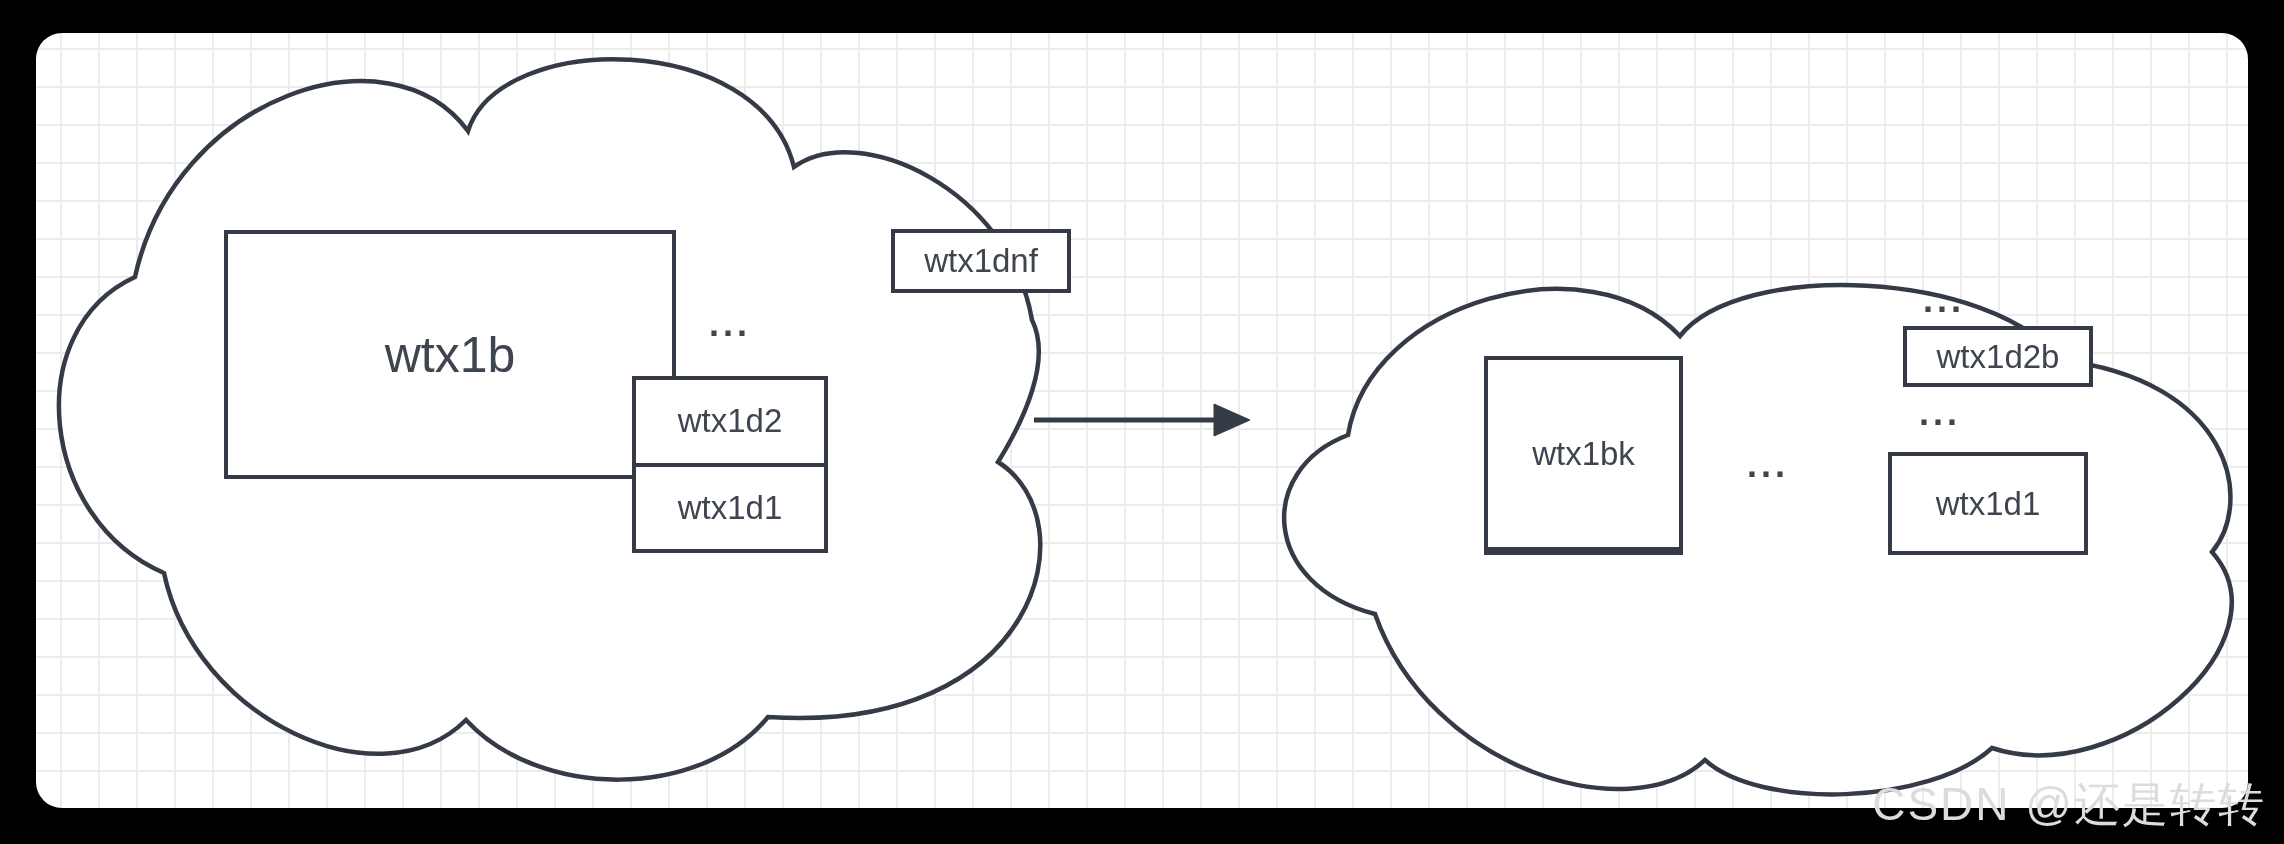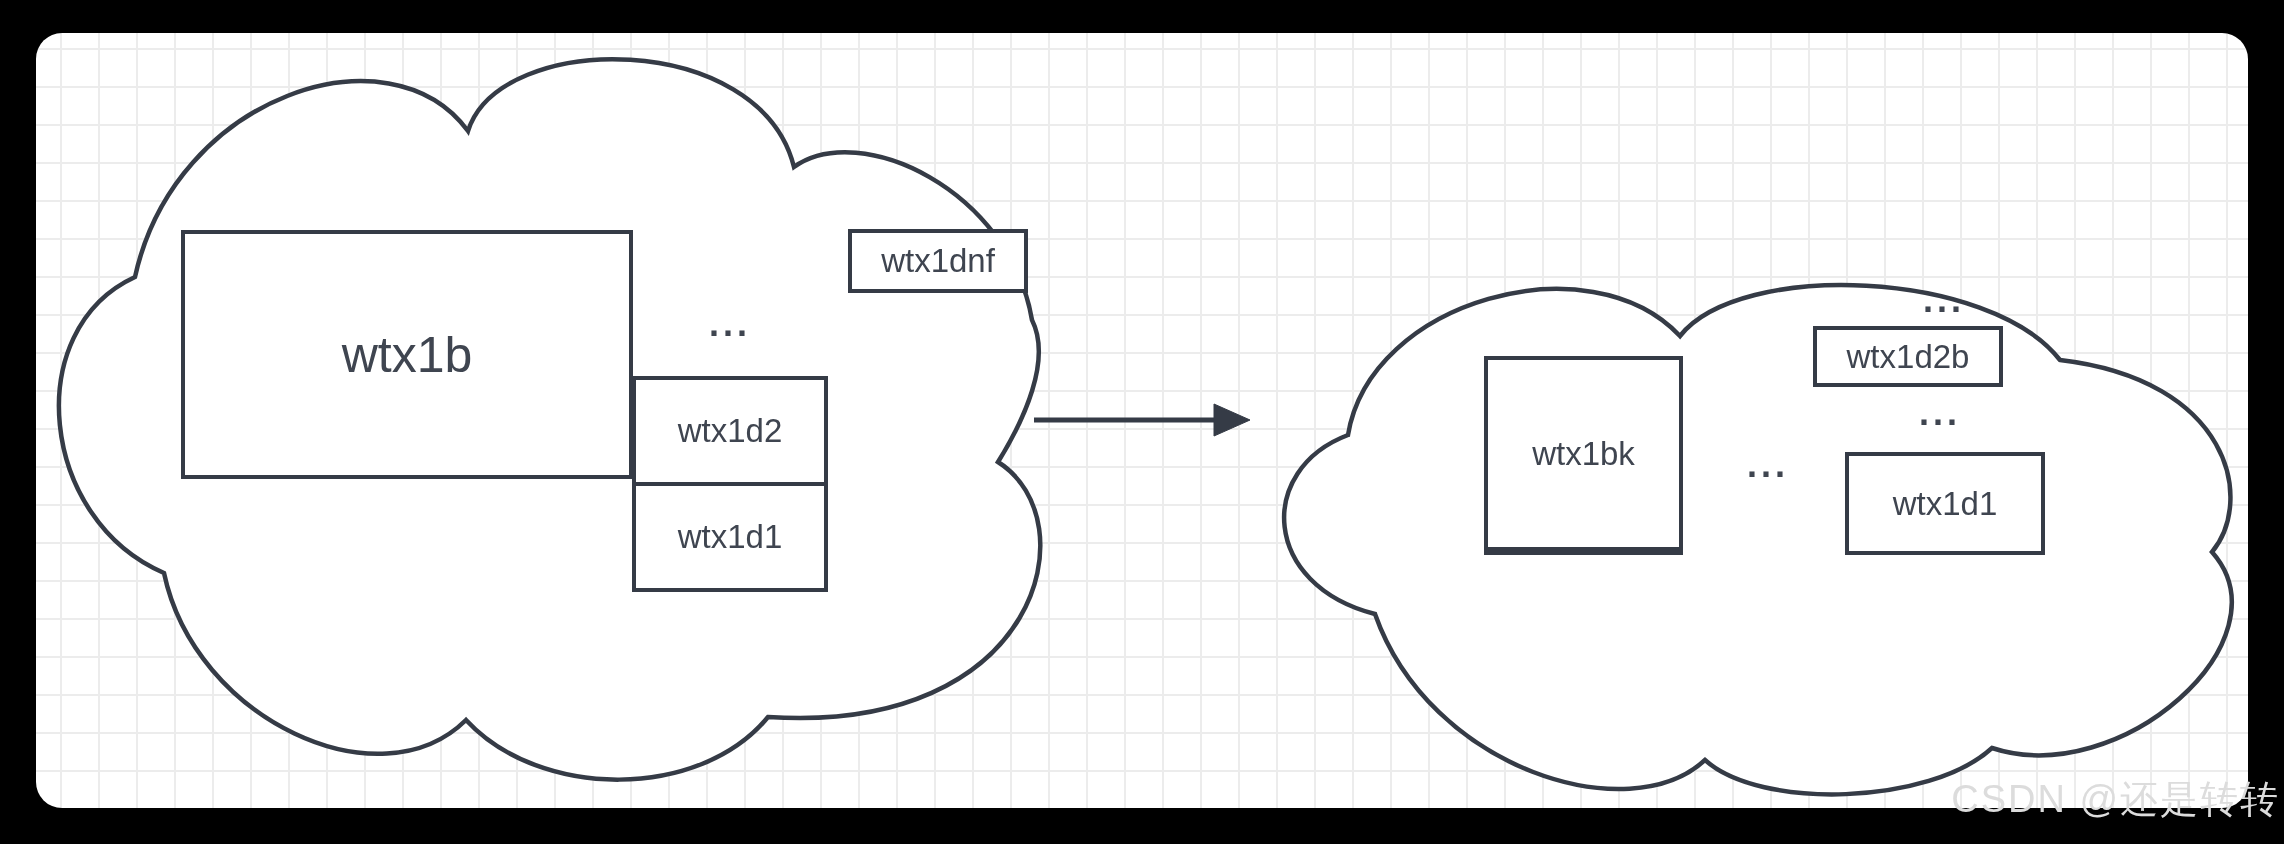--- a/index.html
+++ b/index.html
@@ -51,20 +51,21 @@
   }
   .node{
     position:absolute;
     background:var(--paper);
     border:4px solid var(--stroke);
     display:flex;
     align-items:center;
     justify-content:center;
     color:var(--text);
     text-align:right;
+    margin-left:43px;
   }
   .node.big{font-size:50px;}
   .node.small{font-size:33px;}
   .stack{
     position:absolute;
     background:var(--paper);
     border:4px solid var(--stroke);
     display:flex;
     flex-direction:column;
     color:var(--text);
@@ -82,23 +83,23 @@
     width:100px;
     color:var(--text);
     font-size:36px;
     font-weight:600;
     letter-spacing:4px;
     text-align:center;
     line-height:1;
   }
   .watermark{
     position:absolute;
-    right:4px;
+    right:18px;
     top:774px;
-    font-size:38px;
+    font-size:46px;
     color:var(--watermark);
     letter-spacing:2px;
     z-index:10;
     white-space:nowrap;
   }
 </style>
 </head>
 <body>
 
 <div class="stage">
@@ -128,42 +129,42 @@
       <polygon class="arrow-head" points="1214,404 1250,420 1214,436"></polygon>
     </g>
   </svg>
 
   <div class="node big" style="left:181px;top:230px;width:452px;height:249px;">
     <span>wtx1b</span>
   </div>
 
   <div class="ellipsis" style="left:680px;top:306px;">...</div>
 
-  <div class="stack" style="left:632px;top:376px;width:196px;height:216px;">
+  <div class="stack" style="left:632px;top:376px;width:196px;height:177px;">
     <div class="cell divided">
       <span>wtx1d2</span>
     </div>
     <div class="cell">
       <span>wtx1d1</span>
     </div>
   </div>
 
   <div class="node small" style="left:848px;top:229px;width:180px;height:64px;">
     <span>wtx1dnf</span>
   </div>
 
   <div class="stack" style="left:1484px;top:356px;width:199px;height:199px;">
     <div class="cell divided">
       <span>wtx1bk</span>
     </div>
   </div>
 
   <div class="ellipsis" style="left:1894px;top:282px;">...</div>
 
-  <div class="node small" style="left:1813px;top:326px;width:190px;height:61px;">
+  <div class="node small" style="left:1860px;top:326px;width:190px;height:61px;">
     <span>wtx1d2b</span>
   </div>
 
   <div class="ellipsis" style="left:1890px;top:395px;">...</div>
 
   <div class="ellipsis" style="left:1718px;top:447px;">...</div>
 
   <div class="node small" style="left:1845px;top:452px;width:200px;height:103px;">
     <span>wtx1d1</span>
   </div>

